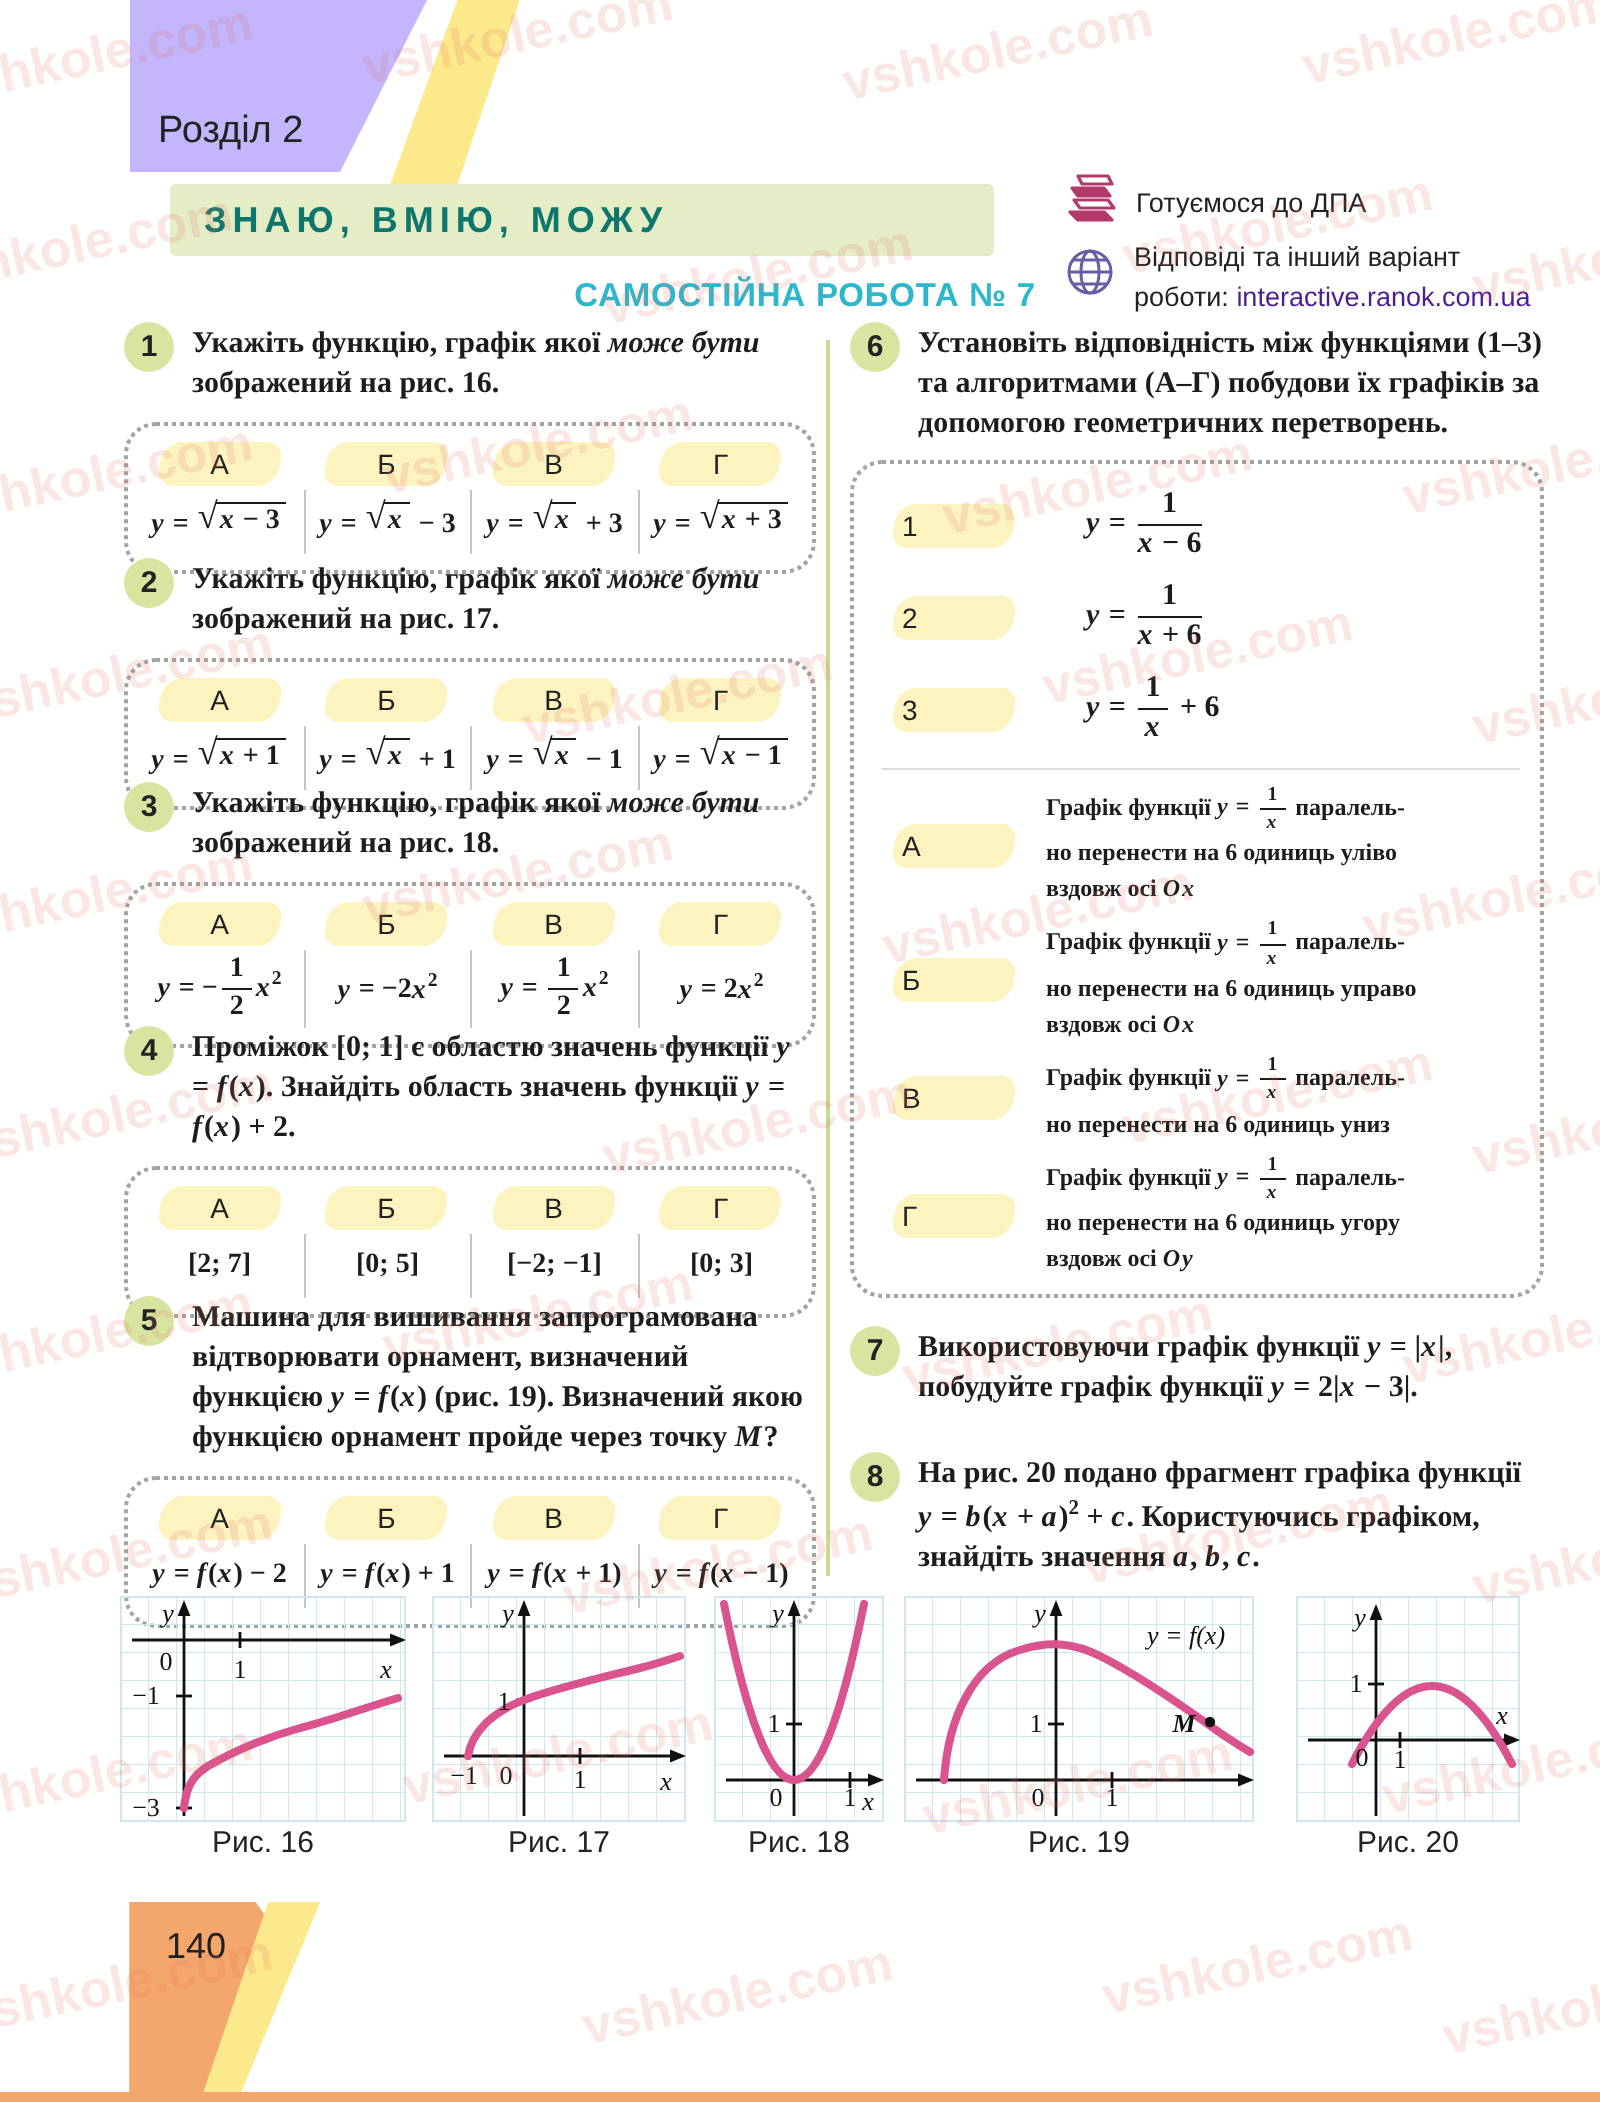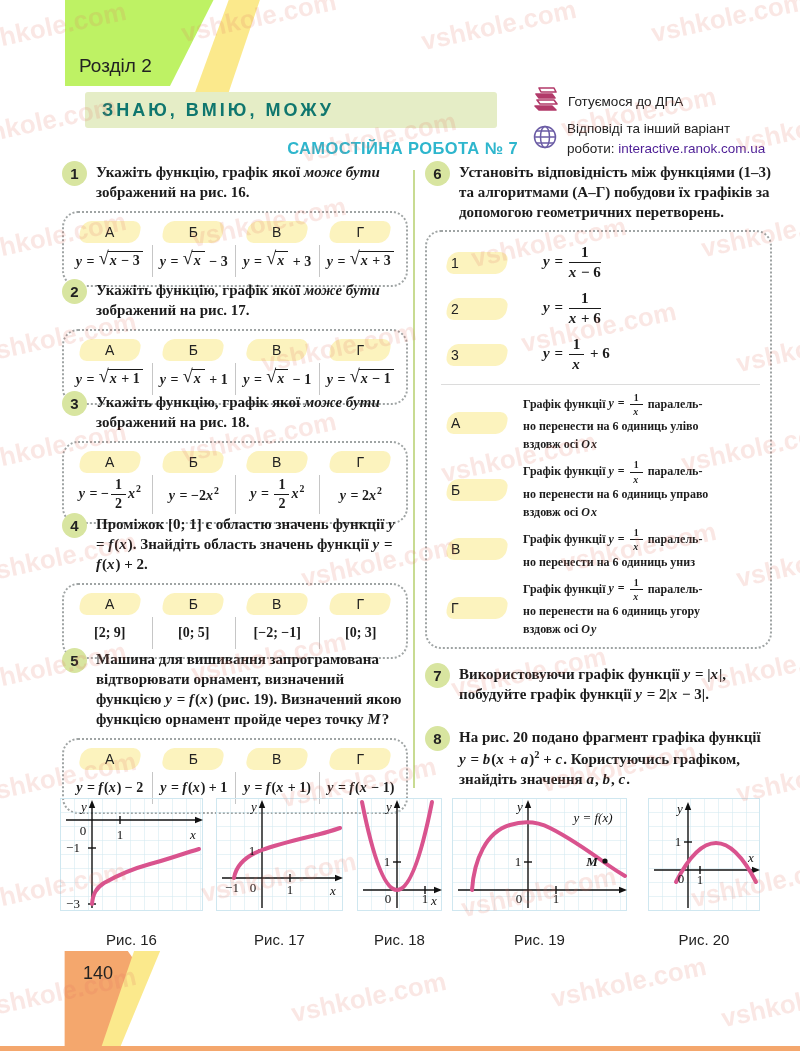--- a/index.html
+++ b/index.html
@@ -5,21 +5,21 @@
   html,body{margin:0;padding:0;}
   body{width:800px;height:1051px;position:relative;background:#fff;overflow:hidden;
        font-family:"Liberation Serif",serif;color:#1c1c1c;}
   .layer{position:absolute;inset:0;}
   
   .wm{position:absolute;font:bold 26px "Liberation Sans",sans-serif;color:rgba(226,110,92,0.17);
       transform:rotate(-12deg);white-space:nowrap;pointer-events:none;}
   #wm-layer{z-index:30;pointer-events:none;}
   #content{z-index:10;}
   
-  .chapter-box{position:absolute;left:65px;top:0;width:150px;height:86px;background:#bef264;
+  .chapter-box{position:absolute;left:65px;top:0;width:150px;height:86px;background:#c4b5fd;
       clip-path:polygon(0 0,99% 0,70% 100%,0 100%);}
   .chapter-box span{position:absolute;left:14px;bottom:9px;font:19px "Liberation Sans",sans-serif;color:#222;}
   .yellow-stripe{position:absolute;left:185px;top:0;width:78px;height:120px;background:#FBE98C;
       clip-path:polygon(56% 0,96% 0,44% 100%,0 100%);}
   .banner{position:absolute;left:85px;top:92px;width:412px;height:36px;background:#E5EDC6;border-radius:3px;}
   .banner span{position:absolute;left:17px;top:8px;font:bold 18px "Liberation Sans",sans-serif;
       letter-spacing:3px;color:#0f766e;}
   .dpa{position:absolute;left:532px;top:86px;display:flex;align-items:center;gap:9px;}
   .dpa .lbl{font:13.5px "Liberation Sans",sans-serif;color:#222;}
   .answers{position:absolute;left:532px;top:119px;display:flex;align-items:center;gap:9px;}
@@ -59,21 +59,21 @@
   .p6box{margin-top:7px;border:2px dotted #9FA4A4;border-radius:16px;padding:8px 8px 6px 12px;}
   .frow{display:flex;align-items:center;height:46px;}
   .frow .chip{margin-left:8px;flex:none;}
   .frow .m{margin-left:36px;font-weight:bold;font-size:15px;}
   .p6sep{border-top:1px solid #dcdcdc;margin:6px 2px 4px;}
   .arow{display:flex;align-items:center;padding:3px 0;}
   .arow .chip{flex:none;margin-left:8px;}
   .atext{margin-left:16px;font-weight:bold;font-size:12px;line-height:1.5;}
   
   .fig{position:absolute;top:798px;}
-  .fig .cap{text-align:center;font:15px "Liberation Sans",sans-serif;color:#222;margin-top:20px;}
+  .fig .cap{text-align:center;font:15px "Liberation Sans",sans-serif;color:#222;margin-top:2px;}
   .fig svg{display:block;}
   
   .pn-shape{position:absolute;left:63px;top:951px;width:82px;height:100px;background:#F4A76D;
       clip-path:polygon(2% 0,79% 0,98% 22%,45% 100%,2% 100%);}
   .pn-shape span{position:absolute;left:20px;top:12px;font:18px "Liberation Sans",sans-serif;color:#222;}
   .pn-stripe{position:absolute;left:100px;top:951px;width:62px;height:100px;background:#FBE98C;
       clip-path:polygon(55% 0,97% 0,30% 100%,0 100%);}
   .bottom-bar{position:absolute;left:0;bottom:0;width:100%;height:5px;background:#F4A76D;}
 </style>
 </head>
@@ -247,21 +247,21 @@
         </div>
         <div class="obox">
           <div class="orow orow-labels">
             <div class="ocell"><span class="chip">А</span></div>
             <div class="ocell"><span class="chip">Б</span></div>
             <div class="ocell"><span class="chip">В</span></div>
             <div class="ocell"><span class="chip">Г</span></div>
           </div>
           <div class="orow orow-forms">
             <div class="ocell">
-              <span class="oform m">[2; 9]</span>
+              <span class="oform m">[2; 7]</span>
             </div>
             <div class="ocell">
               <span class="oform m">[0; 5]</span>
             </div>
             <div class="ocell">
               <span class="oform m">[−2; −1]</span>
             </div>
             <div class="ocell">
               <span class="oform m">[0; 3]</span>
             </div>

